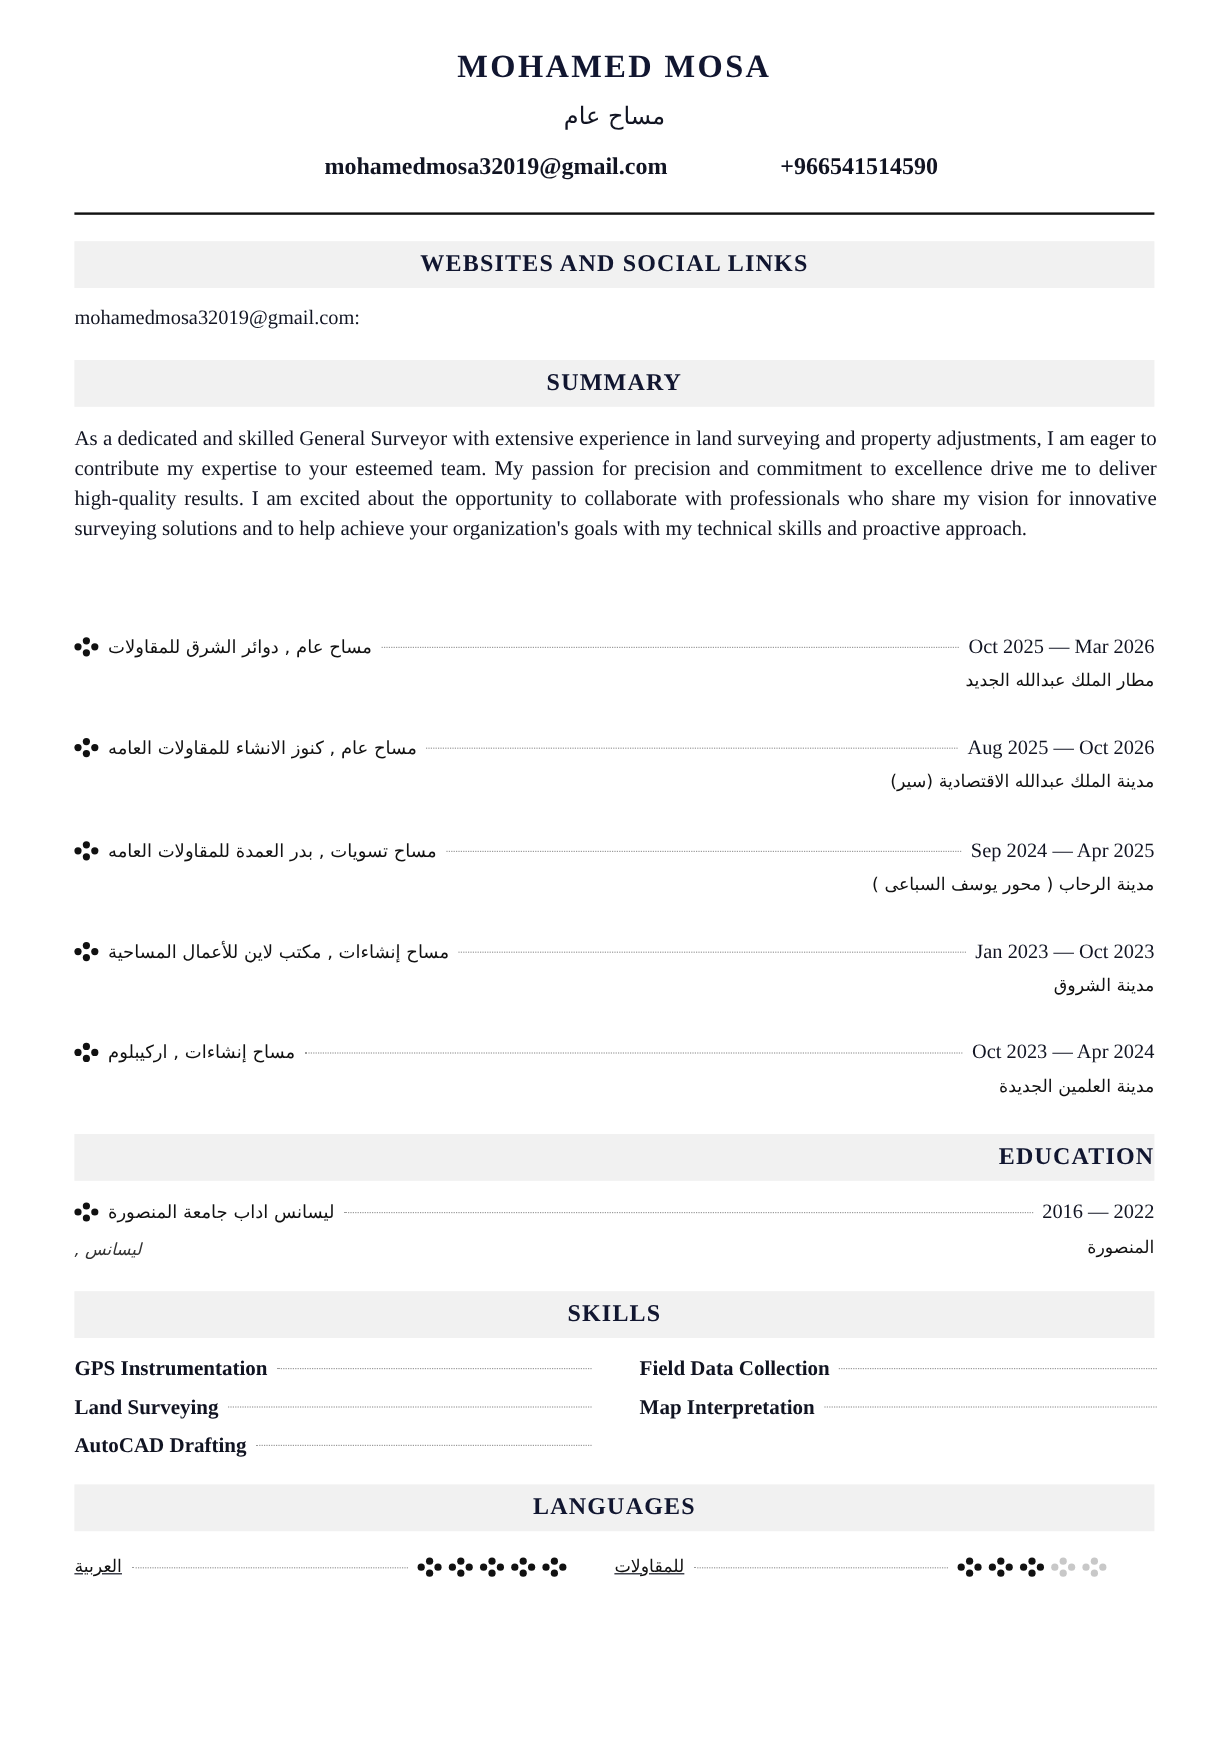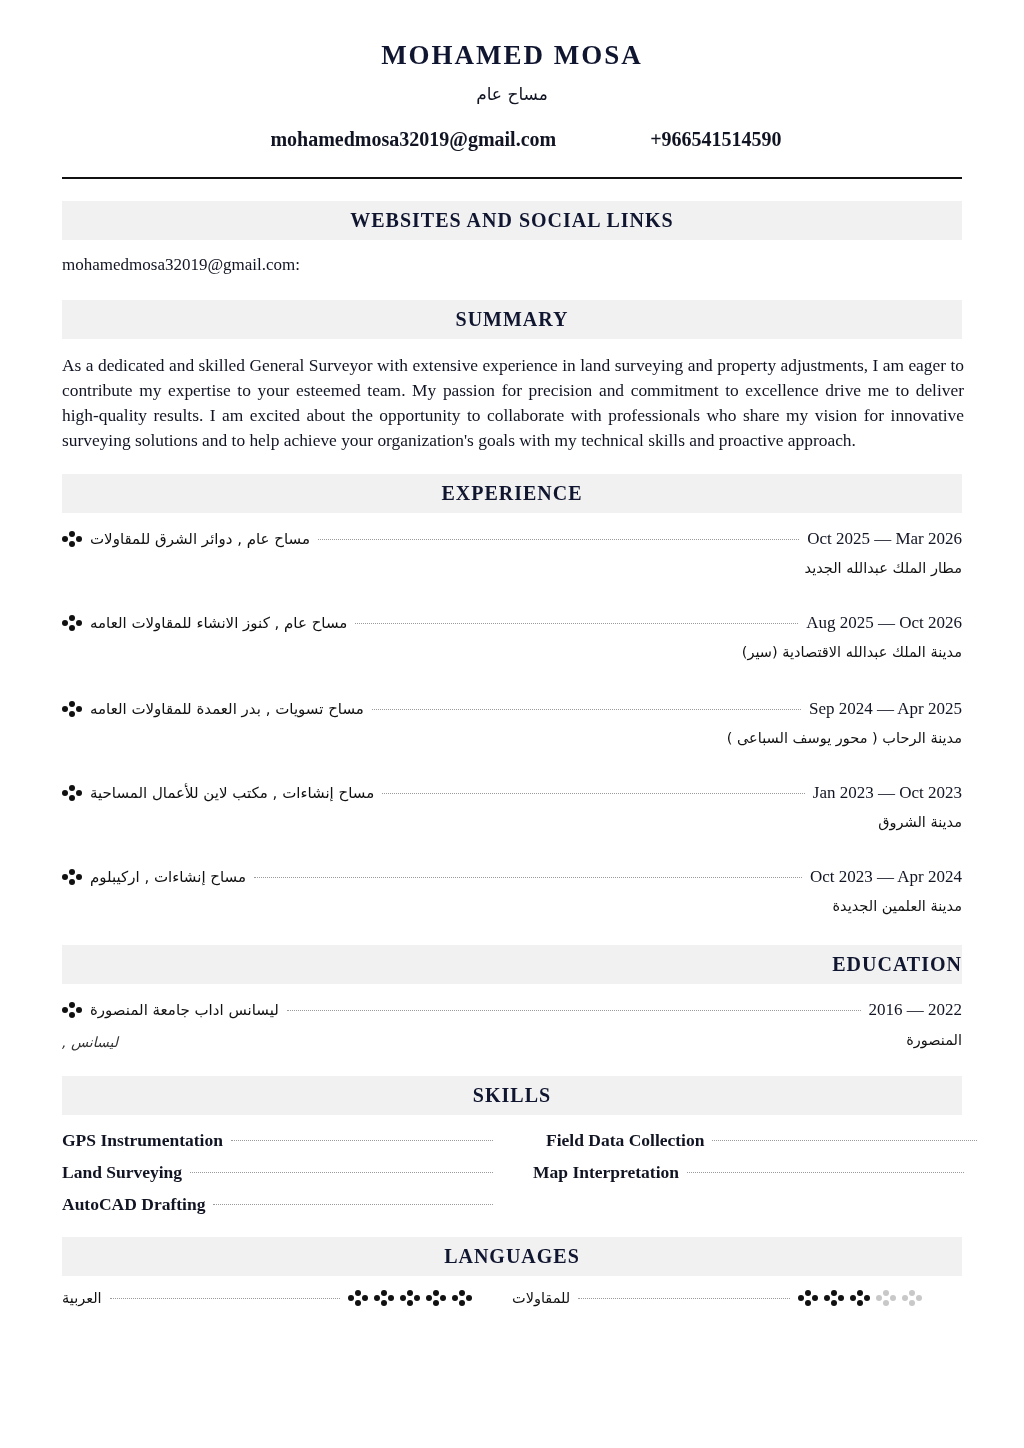--- a/index.html
+++ b/index.html
@@ -24,21 +24,21 @@
       font-size: 27px;
       font-weight: bold;
       letter-spacing: 2px;
       color: #111630;
     }
     .job-title {
       position: absolute;
       top: 84px; left: 0; width: 1024px;
       text-align: center;
       font-family: "DejaVu Sans", sans-serif;
-      font-size: 17px;
+      font-size: 20px;
       color: #111422;
     }
     .contacts {
       position: absolute;
       top: 128px; left: 0; width: 1024px;
       text-align: center;
       font-size: 20px;
       font-weight: bold;
       color: #111422;
     }
@@ -146,22 +146,23 @@
       font-size: 17.5px;
       font-weight: bold;
       white-space: nowrap;
       color: #111422;
     }
     .skill .leader { margin-right: 0; }
     .lang {
       position: absolute;
       height: 24px;
       display: flex;
-      align-items: flex-start;
+      align-items: flex-end;
       width: 900px;
+      text-decoration: underline;
     }
     .lang-item {
       display: flex;
       align-items: center;
       width: 431px;
       margin-right: 40px;
     }
     .lang-item .label {
       font-family: "DejaVu Sans", sans-serif;
       font-size: 14.5px;
@@ -183,21 +184,20 @@
     <span>mohamedmosa32019@gmail.com</span><span class="gap"></span><span>+966541514590</span>
   </div>
   <div class="divider"></div>
 
   <div class="section-head" style="top:201px;">WEBSITES AND SOCIAL LINKS</div>
   <div class="plain-text" style="top:255px;">mohamedmosa32019@gmail.com:</div>
 
   <div class="section-head" style="top:300px;">SUMMARY</div>
   <div class="summary">As a dedicated and skilled General Surveyor with extensive experience in land surveying and property adjustments, I am eager to contribute my expertise to your esteemed team. My passion for precision and commitment to excellence drive me to deliver high-quality results. I am excited about the opportunity to collaborate with professionals who share my vision for innovative surveying solutions and to help achieve your organization's goals with my technical skills and proactive approach.</div>
 
-  <div class="section-head" style="top:474px;">EXPERIENCE</div>
 
   <div class="row" style="top:527px;">
     <span class="bullet">
         <i></i>
         <i></i>
         <i></i>
         <i></i>
       </span>
     <span class="arabic-title">مساح عام , دوائر الشرق للمقاولات</span>
     <span class="leader"></span>
@@ -272,21 +272,21 @@
   </div>
   <div class="sub-left" style="top:1034px;">ليسانس ,</div>
   <div class="sub" style="top:1032px;">المنصورة</div>
 
   <div class="section-head" style="top:1076px;">SKILLS</div>
 
   <div class="skill" style="top:1128px; left:62px;">
     <span class="label">GPS Instrumentation</span>
     <span class="leader"></span>
   </div>
-  <div class="skill" style="top:1128px; left:546px;">
+  <div class="skill" style="top:1128px; left:533px;">
     <span class="label">Field Data Collection</span>
     <span class="leader"></span>
   </div>
   <div class="skill" style="top:1160px; left:62px;">
     <span class="label">Land Surveying</span>
     <span class="leader"></span>
   </div>
   <div class="skill" style="top:1160px; left:533px;">
     <span class="label">Map Interpretation</span>
     <span class="leader"></span>

